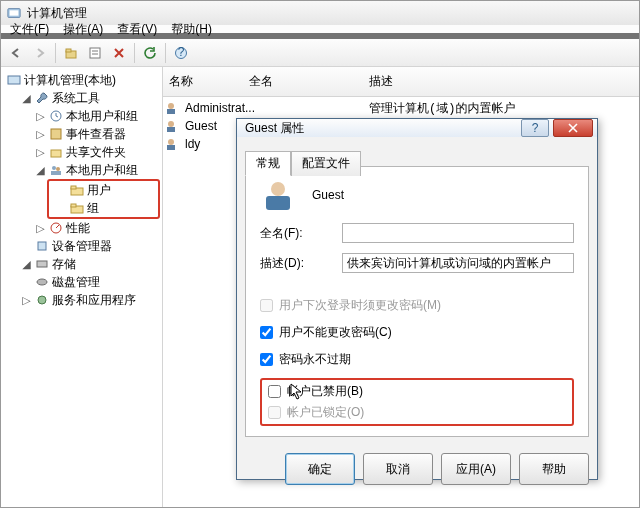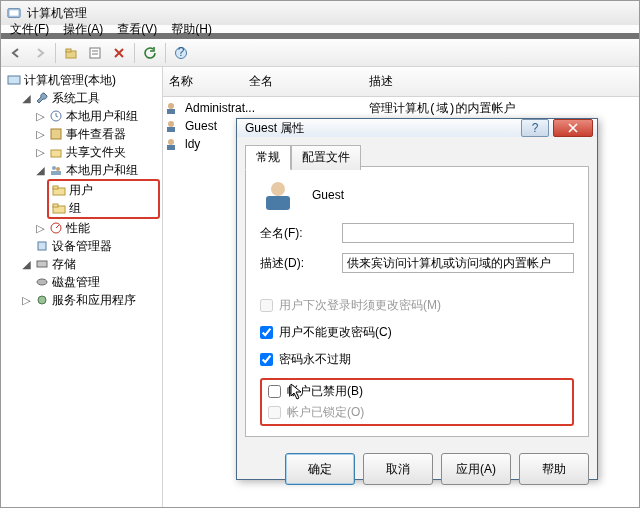--- a/index.html
+++ b/index.html
@@ -16,39 +16,39 @@
 
 
 .body { flex: 1; display: flex; min-height: 0; }
 .tree { width: 162px; border-right: 1px solid #d4d4d4; background: #fff; padding: 4px 2px; overflow: hidden; }
 .tree ul { list-style: none; padding-left: 14px; }
 .tree > ul { padding-left: 2px; }
 .tree li { white-space: nowrap; }
 .trow { display: flex; align-items: center; gap: 3px; height: 18px; padding: 0 2px; }
 .tw { width: 11px; text-align: center; color: #5a5a5a; font-size: 11px; cursor: pointer; }
 .tic { width: 14px; height: 14px; display: inline-flex; align-items: center; justify-content: center; }
-.hl1 { border: 2px solid #d63a2a; border-radius: 3px; padding: 0 1px; }
+.hl1 { border: 2px solid #d63a2a; border-radius: 3px; padding: 0 19px; }
 
 .list { flex: 1; background: #fff; display: flex; flex-direction: column; }
 .list-head { height: 30px; display: flex; align-items: center; background: linear-gradient(#fdfdfd,#efefef); border-bottom: 1px solid #d4d4d4; }
 .col { padding: 0 6px; }
 .c1 { width: 80px; } .c2 { width: 120px; } .c3 { flex: 1; font-family: Liberation Mono, monospace; }
 .list-rows { flex: 1; padding: 2px 0; }
 .lrow { display: flex; align-items: center; height: 18px; }
 .lrow .uic { width: 16px; display:inline-flex; justify-content:center; }
 
 
 .dialog { position: absolute; left: 236px; top: 118px; width: 362px; height: 362px; background: #f2f2f2; border: 1px solid #4b6a88; box-shadow: 2px 2px 8px rgba(0,0,0,0.3); display: flex; flex-direction: column; }
 .dlg-title { height: 26px; background: linear-gradient(#fdfdfd,#e4ecf6); display: flex; align-items: center; padding: 0 4px 0 8px; }
 .dlg-title .sp { flex:1; }
 .win-btn { width: 28px; height: 18px; border: 1px solid #7a94af; border-radius: 2px; margin-left: 4px; display:flex; align-items:center; justify-content:center; background: linear-gradient(#ecf3fb,#cad9ea); }
 .win-close { background: linear-gradient(#e9897c,#c8402f); border-color:#a23224; color:#fff; width:40px; }
 .dlg-body { flex:1; padding: 4px 8px 8px 8px; display:flex; flex-direction:column; }
 .tabs { display:flex; gap:-1px; }
-.tab { padding: 3px 10px; border:1px solid #b6b6b6; border-bottom:none; background: linear-gradient(#fcfcfc,#ececec); position: relative; top:4px;font-family:Liberation Serif, serif; }
+.tab { padding: 3px 10px; border:1px solid #b6b6b6; border-bottom:none; background: linear-gradient(#fcfcfc,#ececec); position: relative; top:10px;font-family:Liberation Serif, serif; }
 .tab.active { background:#fff; border-bottom:1px solid #fff; }
 .tab-panel { flex:1; background:#fff; border:1px solid #b6b6b6; padding:10px 14px; display:flex; flex-direction:column; gap:10px; }
 .id-row { display:flex; align-items:center; gap:16px; }
 .big-ic { width:36px; height:36px; }
 .frow { display:flex; align-items:center; gap:4px; }
 .frow label { width: 78px; }
 .frow input[type=text] { flex:1; height:20px; border:1px solid #b0b0b0; padding:0 4px; }
 .chk { display:flex; align-items:center; gap:6px; }
 .chk input { width:13px; height:13px; }
 .chk.dis { color:#9a9a9a; }

